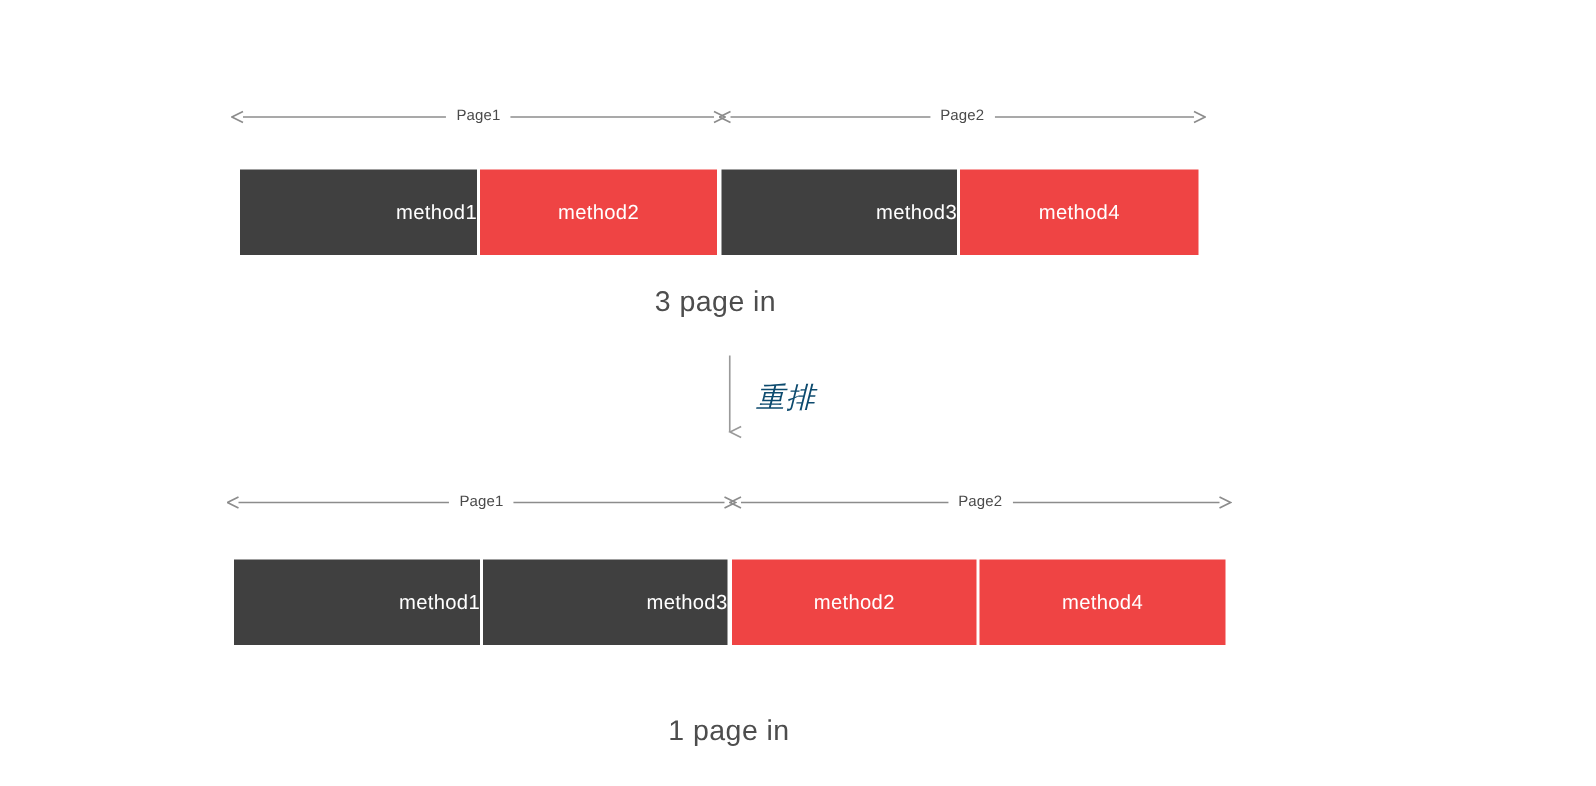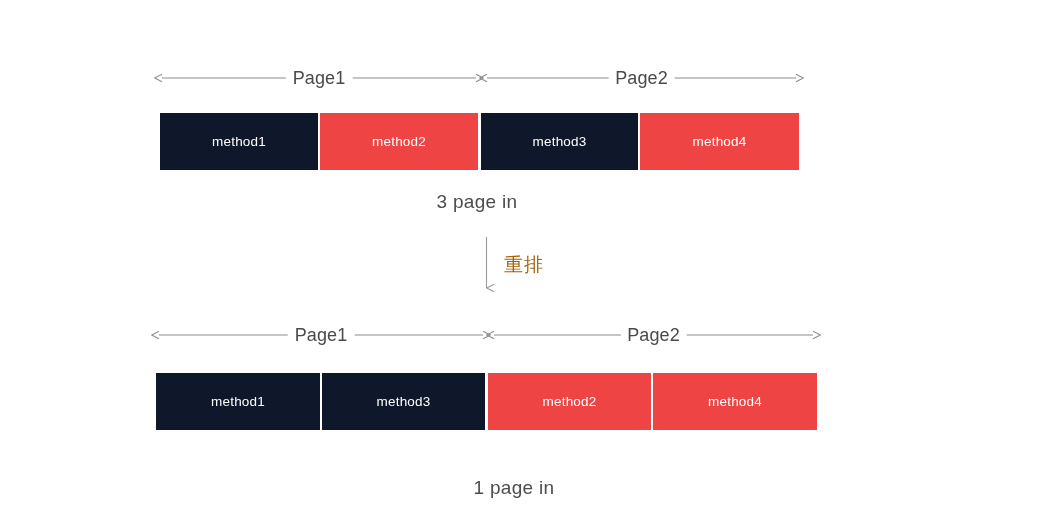--- a/index.html
+++ b/index.html
@@ -34,63 +34,64 @@
     top: 0;
     overflow: visible;
   }
   .ruler-label {
     position: absolute;
     top: 0;
     left: 50%;
     transform: translateX(-50%);
     background: #ffffff;
     padding: 0 7px;
-    font-size: 18px;
+    font-size: 10px;
     color: #4a4a4a;
     line-height: 22px;
     white-space: nowrap;
     letter-spacing: 0.1px;
   }
 
   
   .block {
     position: absolute;
     display: flex;
     align-items: center;
     justify-content: center;
     color: #ffffff;
     font-size: 13.5px;
     letter-spacing: 0.2px;
     box-sizing: border-box;
     user-select: none;
   }
-  .block.green { background: #0f172a; }
+  .block.green { background: #404040; justify-content: flex-end; }
   .block.gray  { background: #ef4444; }
 
   
   .caption {
     position: absolute;
     font-size: 19px;
     color: #4d4d4d;
     white-space: nowrap;
     letter-spacing: 0.3px;
   }
 
   
   .vertical-arrow {
     position: absolute;
   }
   .vertical-arrow svg { display: block; overflow: visible; }
 
   .transform-label {
     position: absolute;
     font-size: 19px;
-    color: #a16207;
+    color: #0c4a6e;
     white-space: nowrap;
     letter-spacing: 1px;
+    font-style: italic;
   }
 </style>
 </head>
 <body>
 
 <div class="canvas">
 
   <div class="ruler" style="left:158px; top:67px; width:322px;">
     <svg width="322" height="22" viewBox="0 0 322 22">
       <defs>
@@ -160,15 +161,15 @@
   <div class="block green" style="left:322px; top:373px; width:163px; height:57px;">
     <span>method3</span>
   </div>
   <div class="block gray" style="left:488px; top:373px; width:163px; height:57px;">
     <span>method2</span>
   </div>
   <div class="block gray" style="left:653px; top:373px; width:164px; height:57px;">
     <span>method4</span>
   </div>
 
-  <div class="caption" style="left:0; top:477px; width:972px; text-align:center;padding-left:28px;">1 page in</div>
+  <div class="caption" style="left:0; top:477px; width:972px; text-align:center;">1 page in</div>
 
 </div>
 
 </body></html>

